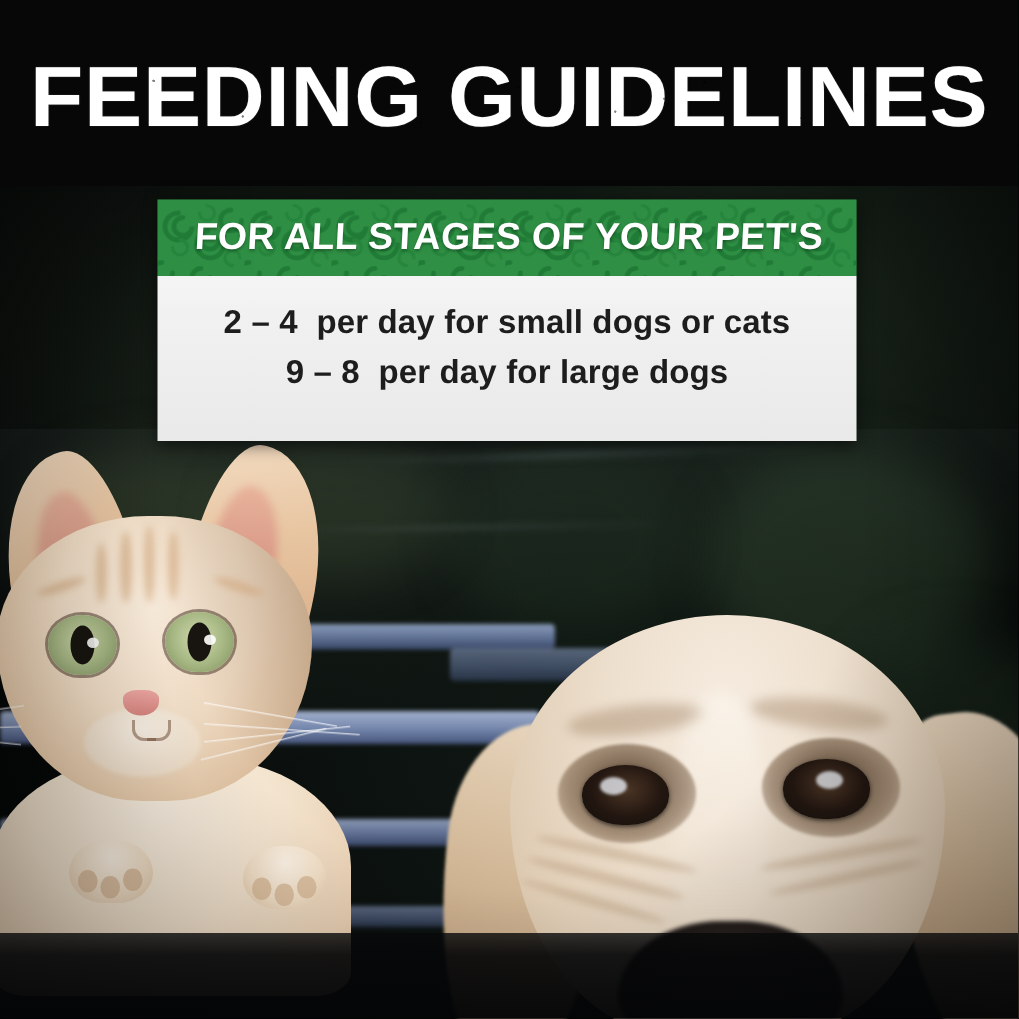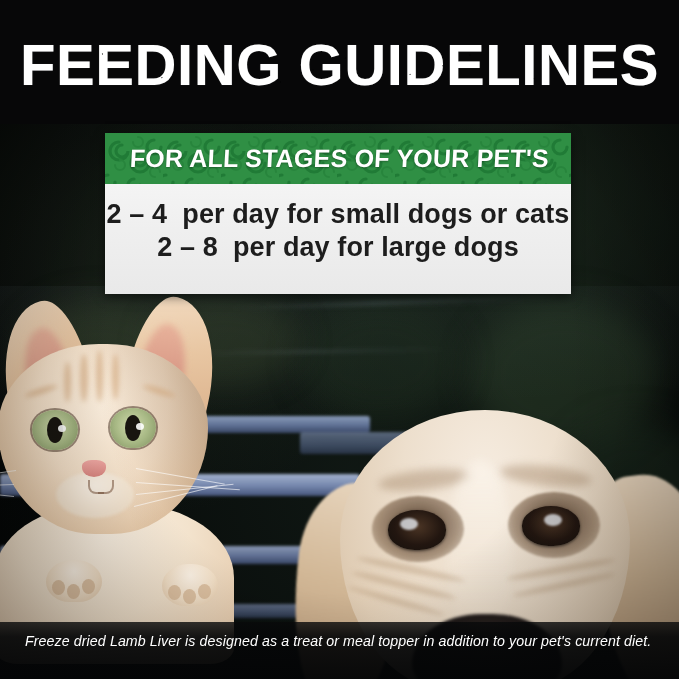--- a/index.html
+++ b/index.html
@@ -364,21 +364,21 @@
 
   .card-body {
     background: linear-gradient(180deg, #f4f4f4 0%, #efefef 42%, #e9e9e9 100%);
     padding: 14px 0 30px 0;
   }
   .feed-line {
     text-align: center;
     color: #1d1d1d;
     font-family: "Liberation Sans Narrow", "Liberation Sans", sans-serif;
     font-weight: 700;
-    font-size: 27px;
+    font-size: 22px;
     line-height: 33px;
     letter-spacing: 0.1px;
     white-space: pre;
   }
 
   
   .disclaimer {
     position: absolute;
     left: 0;
     bottom: 0;
@@ -545,21 +545,20 @@
             </g>
           </pattern>
         </defs>
         <rect x="0" y="0" width="466" height="51" fill="url(#swirlpat)"></rect>
       </svg>
       <div class="card-header-text">FOR ALL STAGES OF YOUR PET'S LIFE</div>
     </div>
 
     <div class="card-body">
       <div class="feed-line">2 – 4  per day for small dogs or cats</div>
-      <div class="feed-line">2 – 8  per day for large dogs</div>
+      <div class="feed-line">9 – 8  per day for large dogs</div>
     </div>
   </div>
 
   <div class="disclaimer">
-    <div class="disclaimer-line first">Freeze dried Lamb Liver is designed as a treat or meal topper in addition to your pet's current diet.</div>
   </div>
 
 </div>
 
 </body></html>

